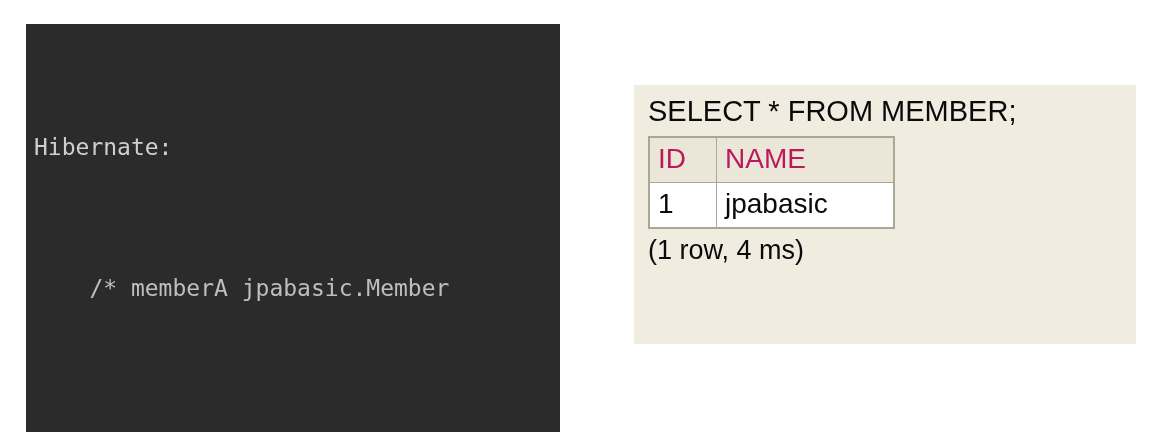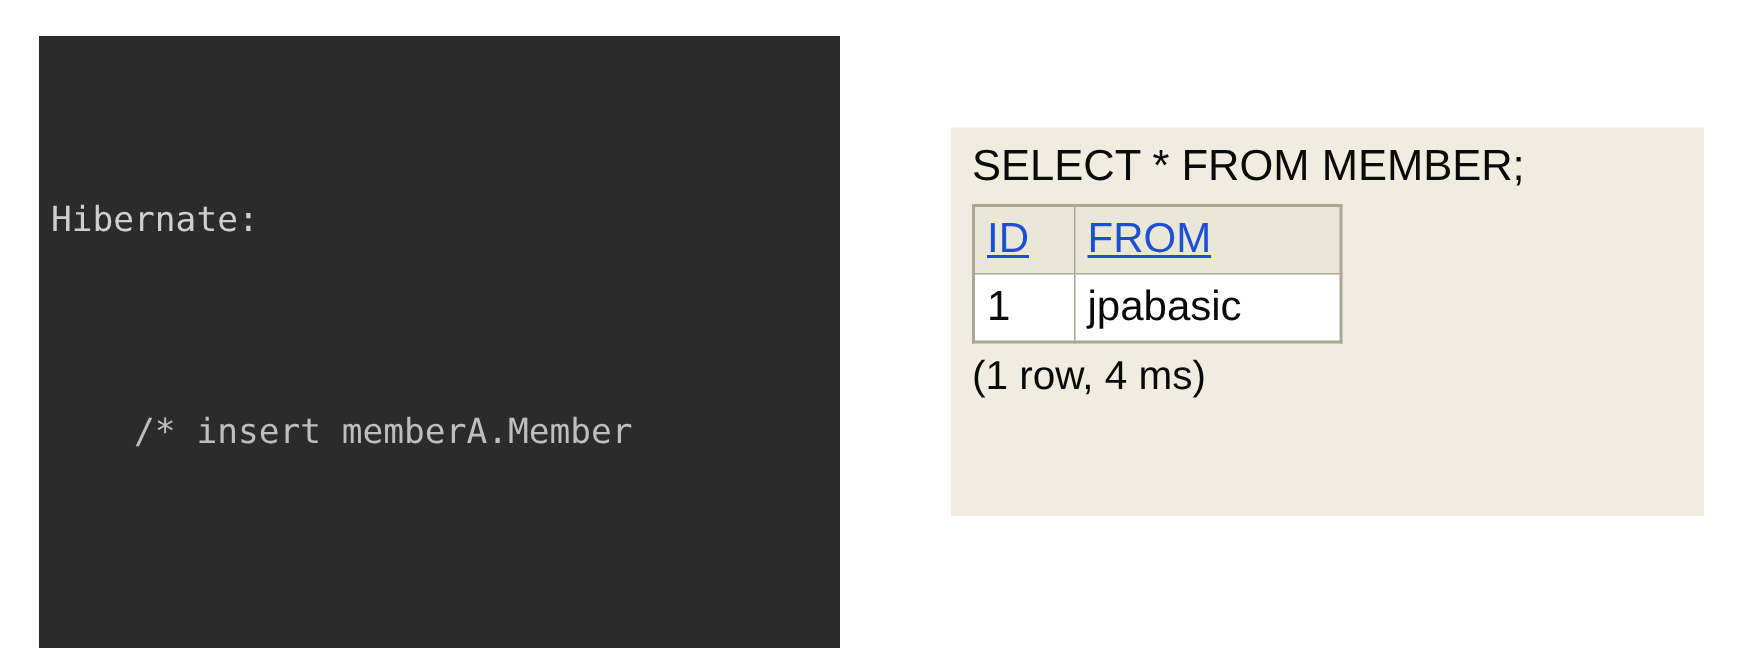--- a/index.html
+++ b/index.html
@@ -76,22 +76,21 @@
     font-family: "Liberation Sans", sans-serif;
     font-size: 28px;
     font-weight: normal;
     text-align: left;
     padding: 4px 8px 6px 8px;
     line-height: 1.2;
     white-space: nowrap;
   }
   #result-table th {
     background: #EAE7D8;
-    color: #1d4ed8;
-    text-decoration: underline;
+    color: #be185d;
   }
   #result-table td {
     background: #FFFFFF;
     color: #0a0a0a;
   }
   #result-table th.col-id,
   #result-table td.col-id { width: 50px; }
   #result-table th.col-name,
   #result-table td.col-name { width: 160px; }
   #result-status {
@@ -101,38 +100,38 @@
     white-space: pre;
     margin: 0;
   }
 </style>
 </head>
 <body>
 
 <div id="console-panel">
   <div id="console-log">
     <span class="log-line root">Hibernate: </span>
-    <span class="log-line">    /* insert memberA.Member</span>
+    <span class="log-line">    /* memberA jpabasic.Member</span>
     
     
     
     
     
     
   </div>
 </div>
 
 <div id="sql-panel">
   <div id="sql-query">SELECT * FROM MEMBER;</div>
 
   <table id="result-table">
     <thead>
       <tr>
         <th class="col-id">ID</th>
-        <th class="col-name">FROM</th>
+        <th class="col-name">NAME</th>
       </tr>
     </thead>
     <tbody>
       <tr>
         <td class="col-id">1</td>
         <td class="col-name">jpabasic</td>
       </tr>
     </tbody>
   </table>
 

